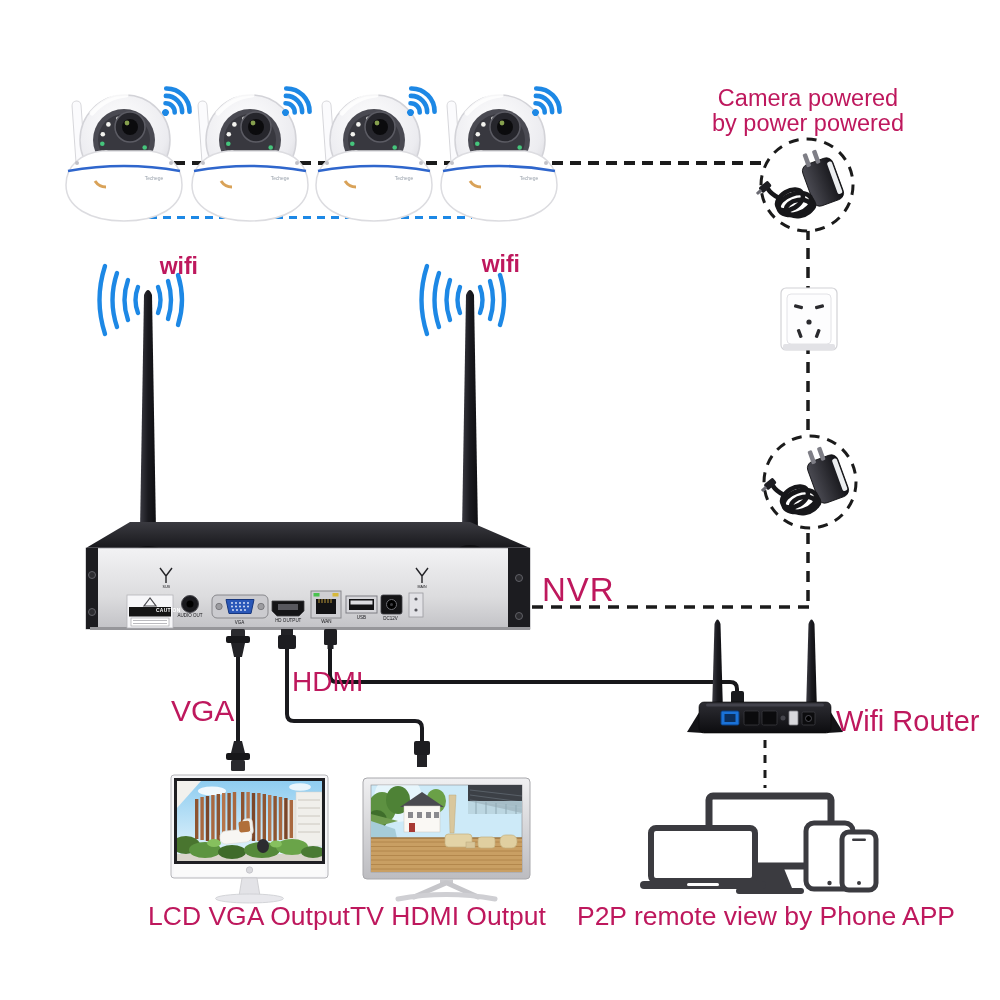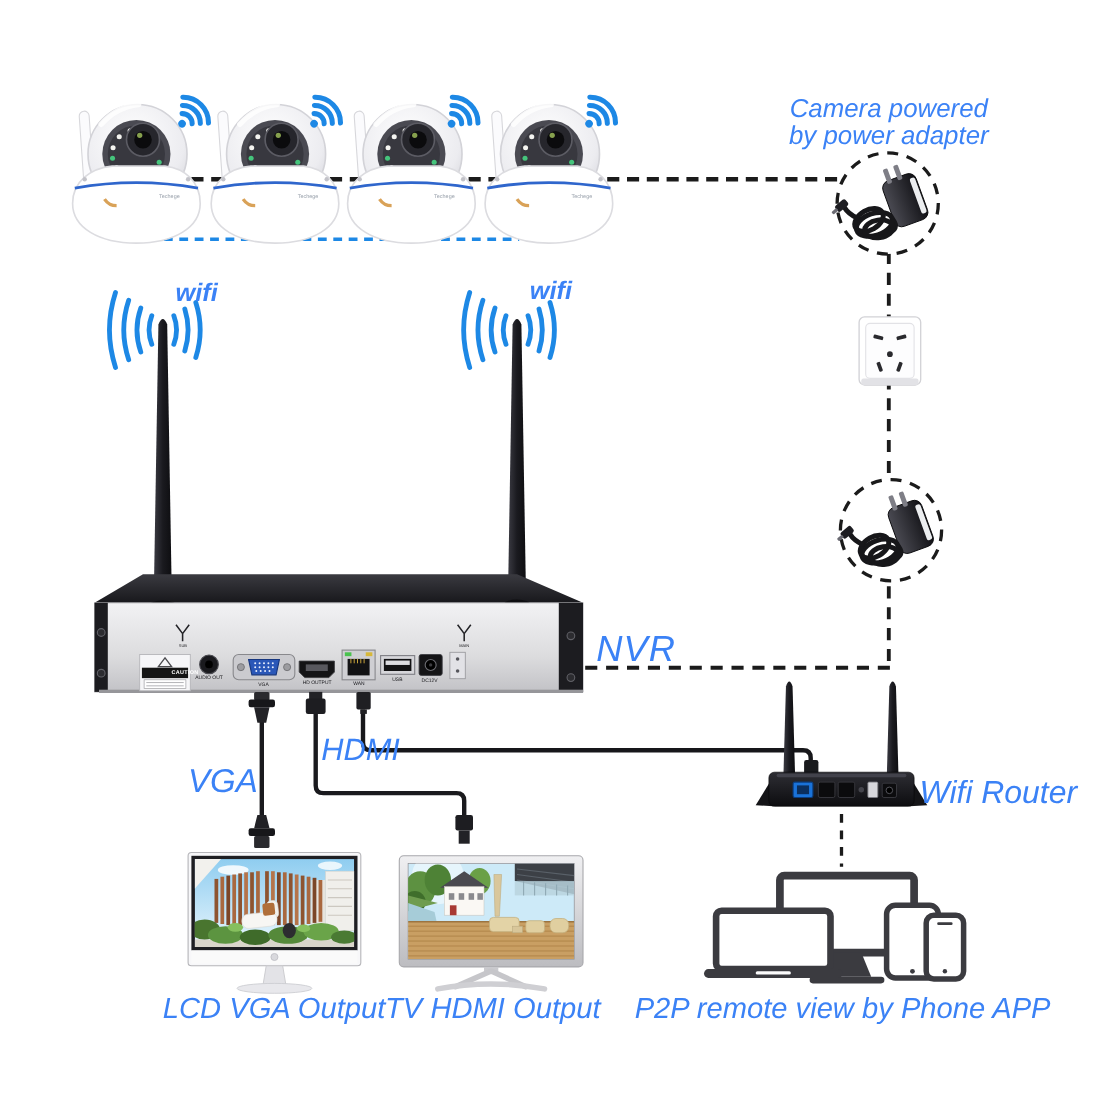--- a/index.html
+++ b/index.html
@@ -1,19 +1,19 @@
 <!DOCTYPE html>
 <html><head>
 <meta charset="utf-8">
 <style>
   html,body{margin:0;padding:0;background:#fff;}
   .stage{position:relative;width:1000px;height:1000px;background:#fff;overflow:hidden;
          font-family:"Liberation Sans", sans-serif;color:#0f0f0f;}
   .art{position:absolute;left:0;top:0;z-index:1;}
-  .lbl{position:absolute;z-index:3;white-space:nowrap;color:#3b82f6;font-style:italic;}
+  .lbl{position:absolute;z-index:3;white-space:nowrap;color:#be185d;}
   .ctr{text-align:center;}
   .tiny{display:inline-block;transform:scale(.5);transform-origin:center top;white-space:nowrap;}
   .tiny45{display:inline-block;transform:scale(.45);transform-origin:center top;white-space:nowrap;}
   .tiny55{display:inline-block;transform:scale(.55);transform-origin:center top;white-space:nowrap;}
   .portlbl{position:absolute;z-index:3;width:80px;text-align:center;font-size:9px;color:#16161a;}
   .b{font-weight:700;text-align:right;}
 </style>
 </head>
 <body>
 
@@ -425,21 +425,21 @@
     <g>
       <rect x="842" y="832" width="34" height="58" rx="7" fill="#ffffff" stroke="#3b3b40" stroke-width="5"></rect>
       <rect x="852" y="838.5" width="14" height="2.5" rx="1.2" fill="#3b3b40"></rect>
       <circle cx="859" cy="883" r="2" fill="#3b3b40"></circle>
     </g>
   </g>
 </svg>
 
 <div class="lbl ctr" style="left:688px;top:86px;width:240px;font-size:23.5px;line-height:25px;">
   <span style="display:block;">Camera powered</span>
-  <span style="display:block;">by power adapter</span>
+  <span style="display:block;">by power powered</span>
 </div>
 
 <div class="lbl ctr b" style="left:98px;top:253px;width:100px;font-size:23px;">wifi</div>
 <div class="lbl ctr b" style="left:420px;top:251px;width:100px;font-size:23px;">wifi</div>
 
 <div class="lbl" style="left:542px;top:559px;font-size:33px;letter-spacing:1px;margin-top:12px;">NVR</div>
 
 
 <div class="lbl" style="left:171px;top:694px;font-size:30px;">VGA</div>
 <div class="lbl" style="left:292px;top:666px;font-size:28px;text-align:center;">HDMI</div>

